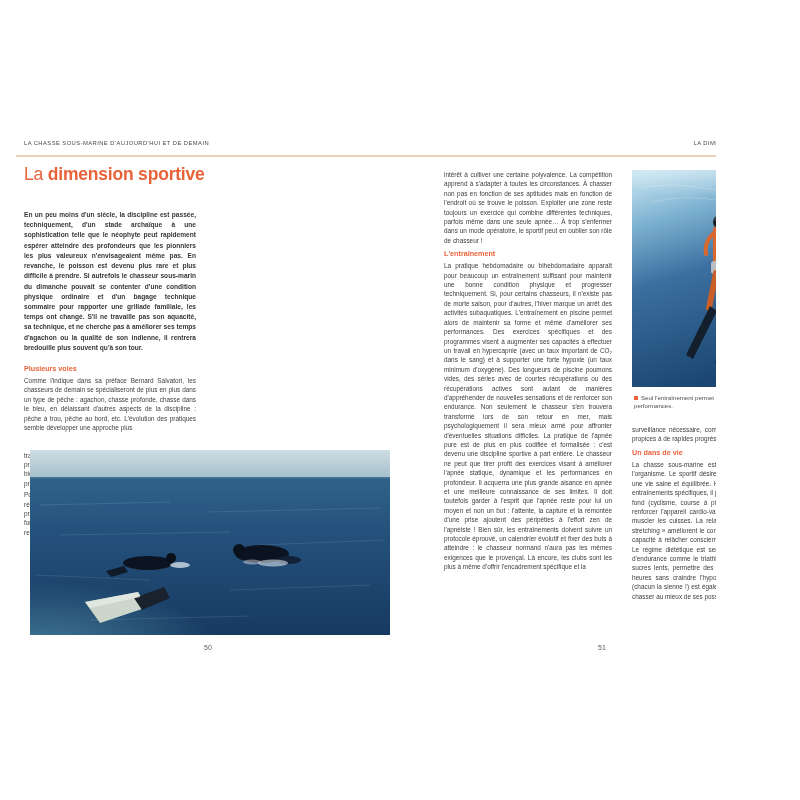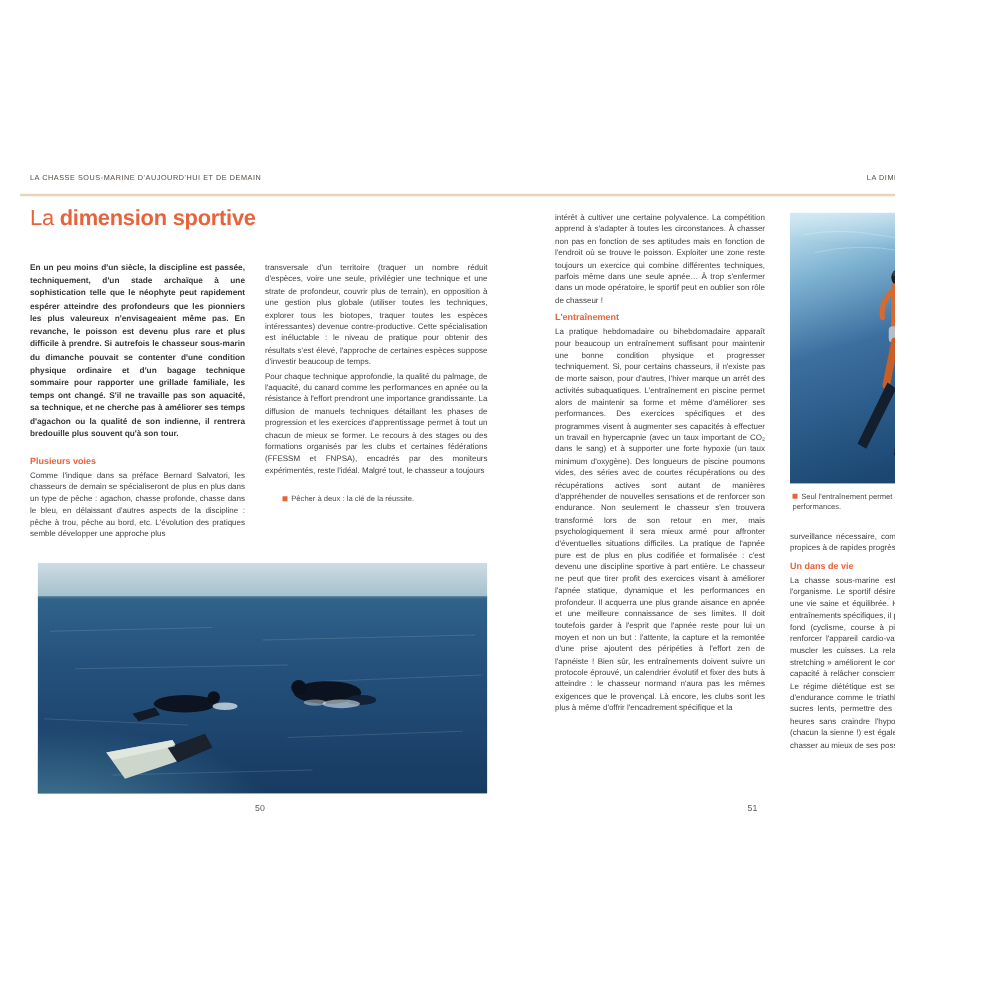--- a/index.html
+++ b/index.html
@@ -11,21 +11,21 @@
   .rule { position:absolute; left:16px; top:155px; width:772px; height:2px; background:var(--rule); }
   .page { position:absolute; top:138px; height:522px; }
   .page.left  { left:16px;  width:384px; }
   .page.right { left:416px; width:372px; }
   .running-head { position:absolute; top:2px; font-size:5.8px; letter-spacing:0.45px; color:#4e473f; }
   .running-head.lh { left:8px; }
   .running-head.rh { right:13px; }
   .title { position:absolute; top:26px; left:8px; margin:0; font-size:17.5px; color:var(--accent); font-weight:400; letter-spacing:-0.2px; }
   .title .t-bold { font-weight:700; }
   .cols { position:absolute; display:flex; }
-  .page.left .cols  { top:72px; left:8px;  width:366px; gap:16px; }
+  .page.left .cols  { top:72px; left:8px;  width:366px; gap:16px;flex-direction:column; }
   .page.right .cols { top:32px; left:0;  width:364px; gap:20px;margin-left:28px; }
   .colA { width:172px; }
   .colB { flex:1; }
   .colC { width:182px; max-height:482px; overflow:hidden; }
   .colD { flex:1; }
   p.body { font-size:6.4px; line-height:1.47; text-align:justify; margin:0 0 2px 0; color:#3d3d3d; }
   p.intro { font-size:6.6px; line-height:1.55; font-weight:700; text-align:justify; margin:0 0 11px 0; color:#373737; }
   h3.subhead { font-size:7.2px; font-weight:700; color:var(--accent); margin:4px 0 3px 0; }
   .caption { font-size:6.1px; line-height:1.32; color:#4e4e4e; }
   .caption .bullet { display:inline-block; width:4px; height:4px; background:var(--accent); margin-right:3px; }

